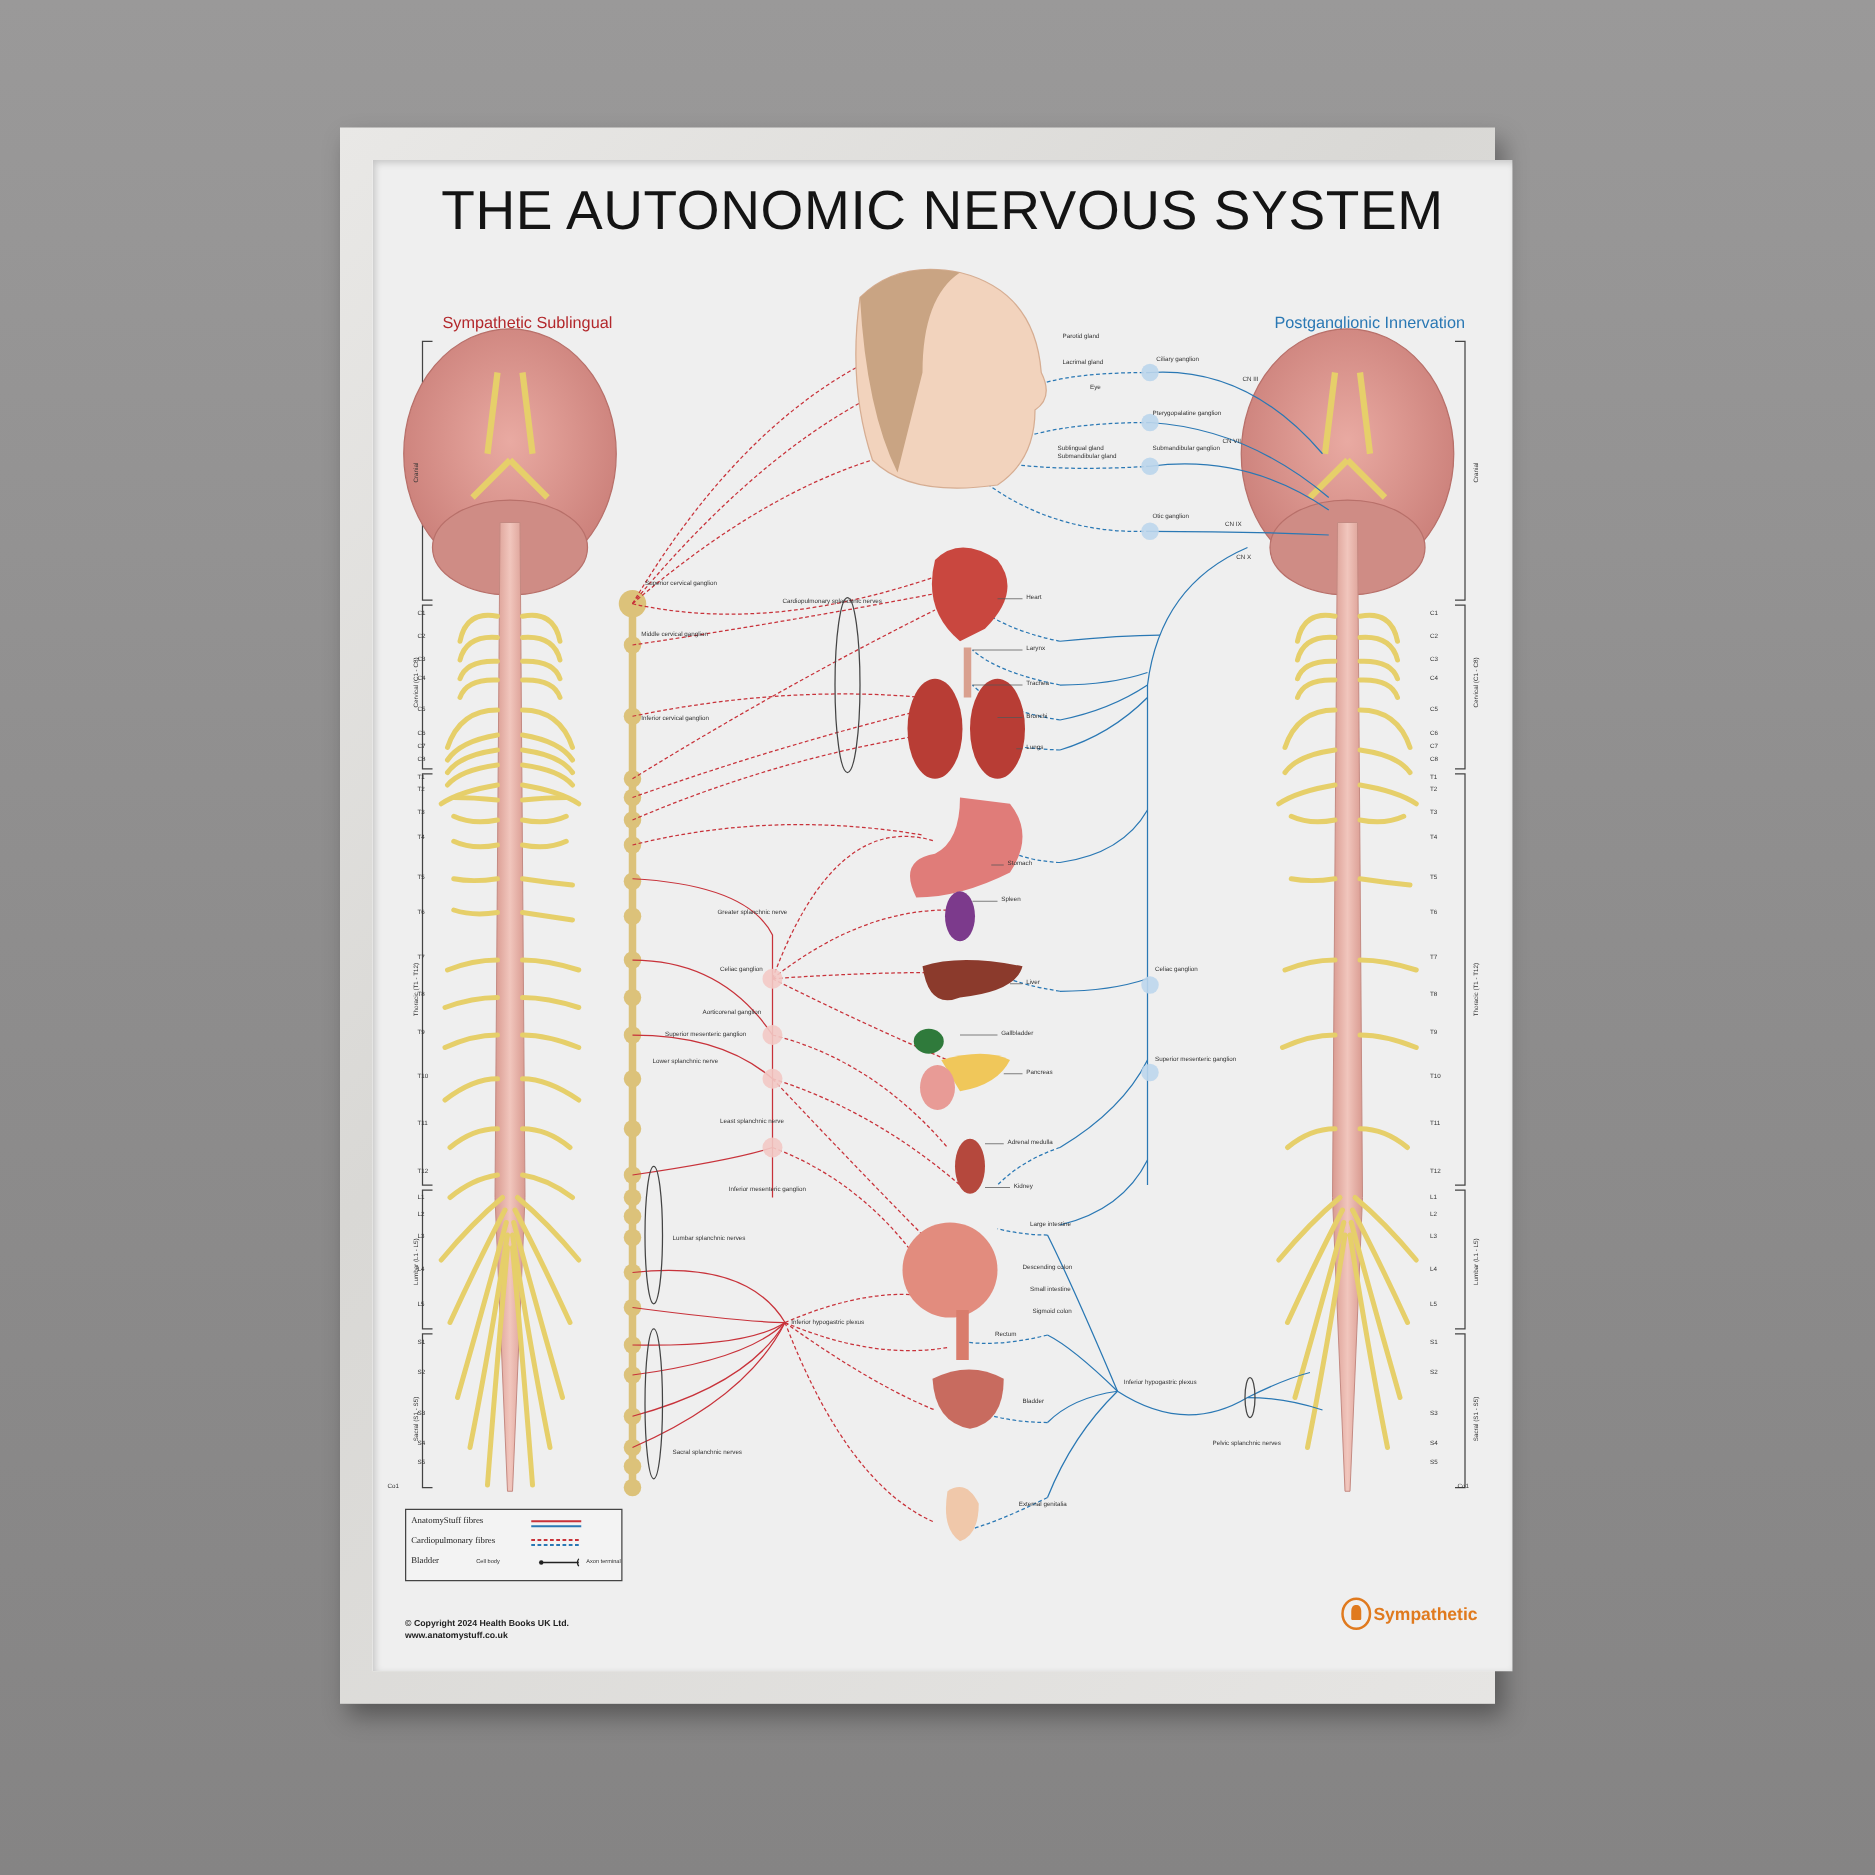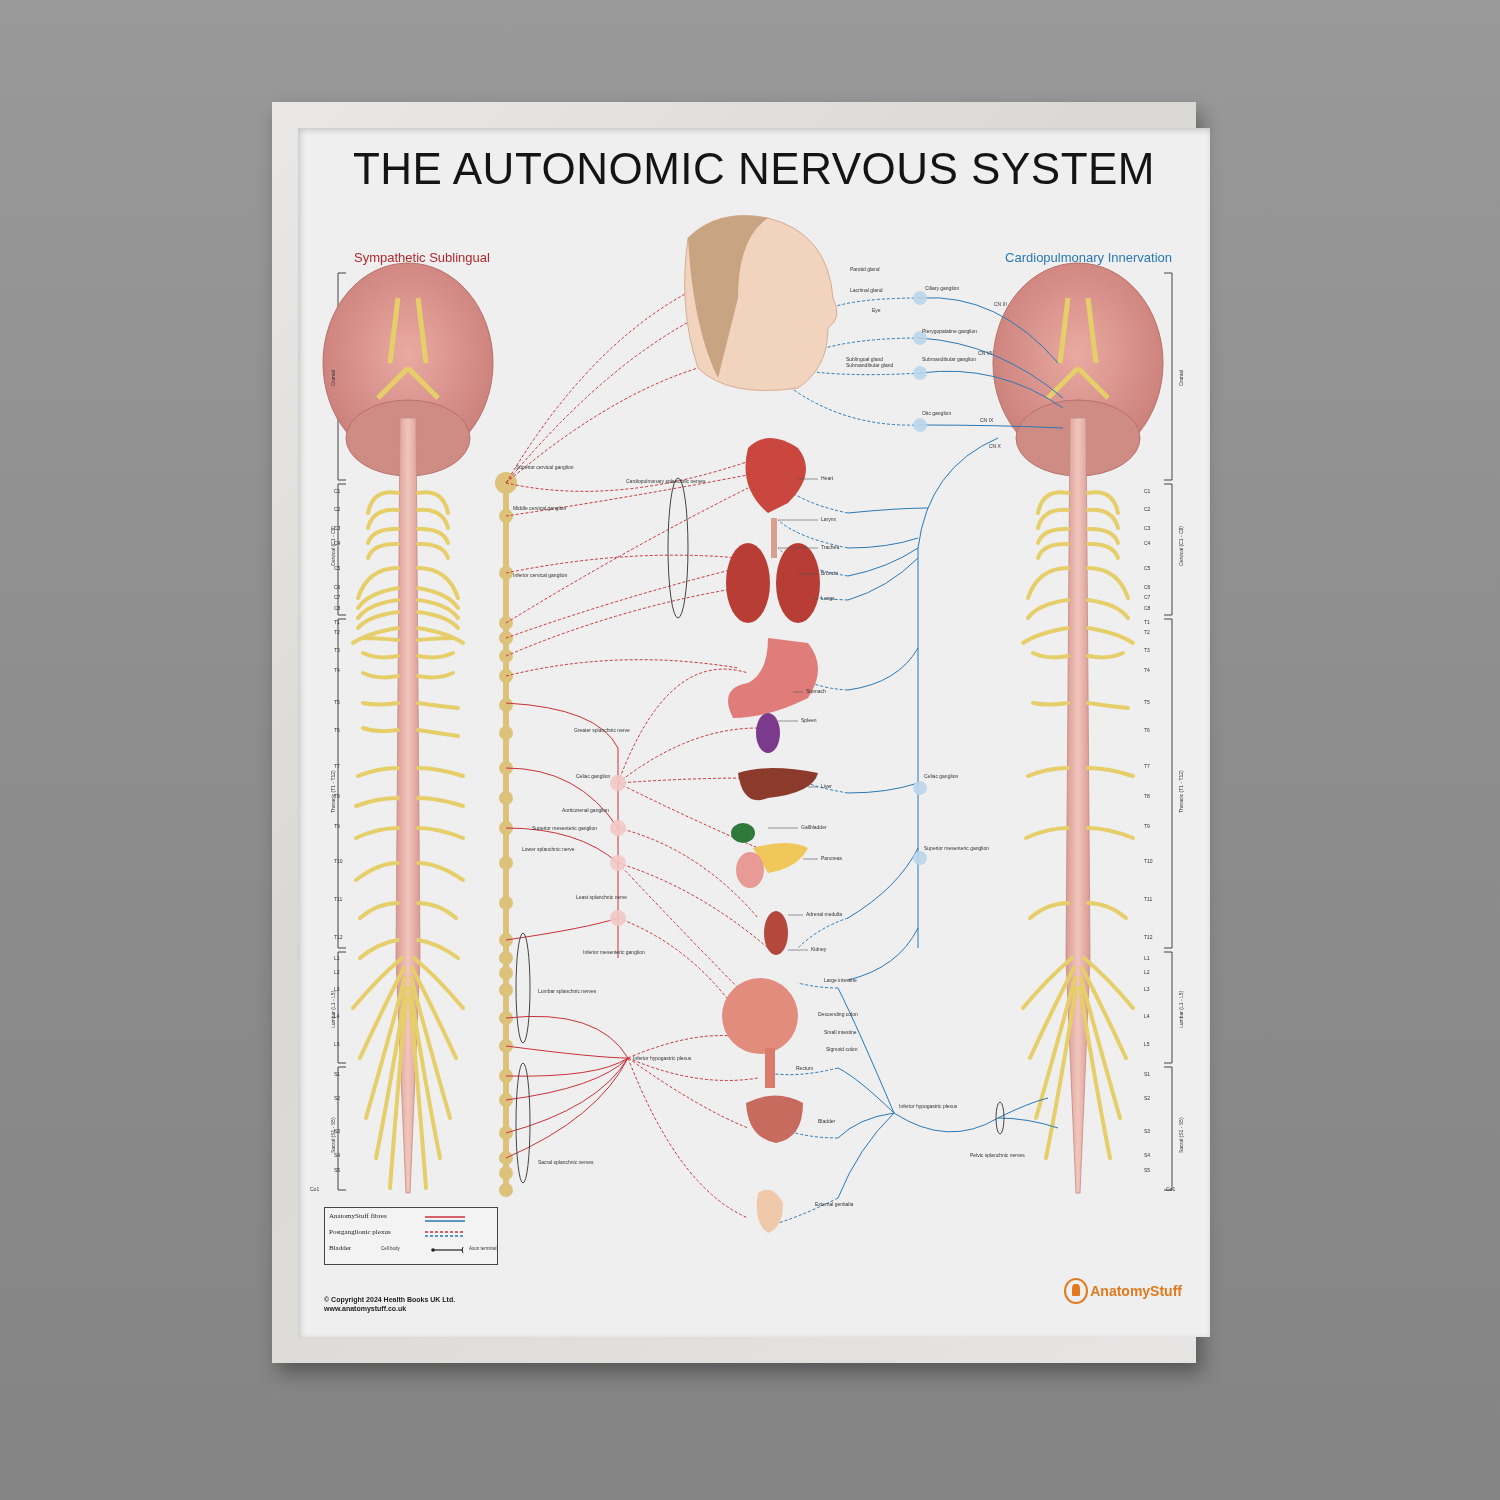--- a/index.html
+++ b/index.html
@@ -22,21 +22,21 @@
   .brand .logo:after{content:"";position:absolute;left:6px;top:4px;width:8px;height:12px;background:#e07a1e;border-radius:40% 40% 10% 10%;}
 </style>
 </head>
 <body>
 
 <div class="wall"></div>
 <div class="frame">
   <div class="poster" style="left:26px;top:26px;">
     <div class="title">THE AUTONOMIC NERVOUS SYSTEM</div>
     <div class="subtitle sym">Sympathetic Sublingual</div>
-    <div class="subtitle para">Cardiopulmonary Innervation</div>
+    <div class="subtitle para">Postganglionic Innervation</div>
 
     <svg class="diagram" width="912" height="1209" viewBox="0 0 912 1209">
       <defs>
         <radialGradient id="brainG" cx="50%" cy="45%" r="60%">
           <stop offset="0%" stop-color="#e9aaa2"></stop>
             <stop offset="100%" stop-color="#c97d77"></stop>
         </radialGradient>
         <linearGradient id="cordG" x1="0" x2="1">
           <stop offset="0" stop-color="#d99a90"></stop>
             <stop offset=".5" stop-color="#f1c6bd"></stop>
@@ -413,37 +413,37 @@
       <span class="lbl" style="left:846px;top:943px">S1</span>
       <span class="lbl" style="left:846px;top:967px">S2</span>
       <span class="lbl" style="left:846px;top:1000px">S3</span>
       <span class="lbl" style="left:846px;top:1024px">S4</span>
       <span class="lbl" style="left:846px;top:1039px">S5</span>
       <span class="lbl" style="left:868px;top:1058px">Co1</span>
     </div>
 
     <div class="legend">
       <div class="row" style="top:4px">AnatomyStuff fibres</div>
-      <div class="row" style="top:20px">Postganglionic plexus</div>
+      <div class="row" style="top:20px">Cardiopulmonary fibres</div>
       <div class="row" style="top:36px">Bladder</div>
       <svg style="position:absolute;left:98px;top:4px" width="70" height="48">
         <line x1="2" y1="5" x2="42" y2="5" stroke="#c8323a" stroke-width="1.5"></line>
         <line x1="2" y1="9" x2="42" y2="9" stroke="#2a78b4" stroke-width="1.5"></line>
         <line x1="2" y1="20" x2="42" y2="20" stroke="#c8323a" stroke-width="1.5" stroke-dasharray="3 2"></line>
         <line x1="2" y1="24" x2="42" y2="24" stroke="#2a78b4" stroke-width="1.5" stroke-dasharray="3 2"></line>
         <circle cx="10" cy="38" r="1.8" fill="#222"></circle>
         <line x1="10" y1="38" x2="40" y2="38" stroke="#222" stroke-width="1.2"></line>
         <path d="M40 35 Q38 38 40 41" stroke="#222" fill="none"></path>
       </svg>
       <span class="lbl" style="left:56px;top:38px;font-size:4.5px">Cell body</span>
       <span class="lbl" style="left:144px;top:38px;font-size:4.5px">Axon terminal</span>
     </div>
 
     <div class="copyright">
       <div>© Copyright 2024 Health Books UK Ltd.</div>
       <div>www.anatomystuff.co.uk</div>
     </div>
     <div class="brand">
       <span class="logo"></span>
-      <span>AnatomyStuff</span>
+      <span>Sympathetic</span>
     </div>
   </div>
 </div>
 
 </body></html>

